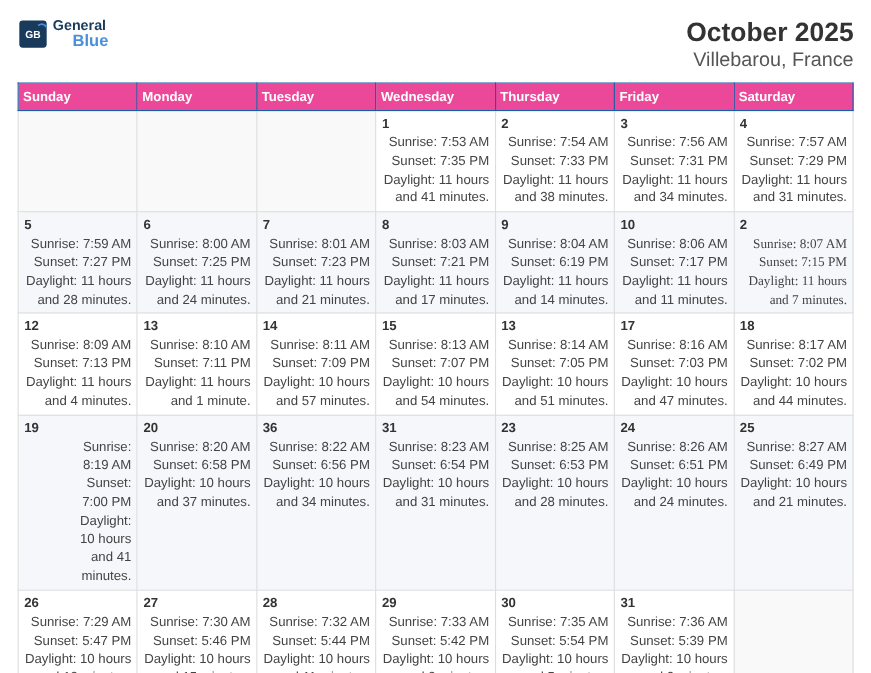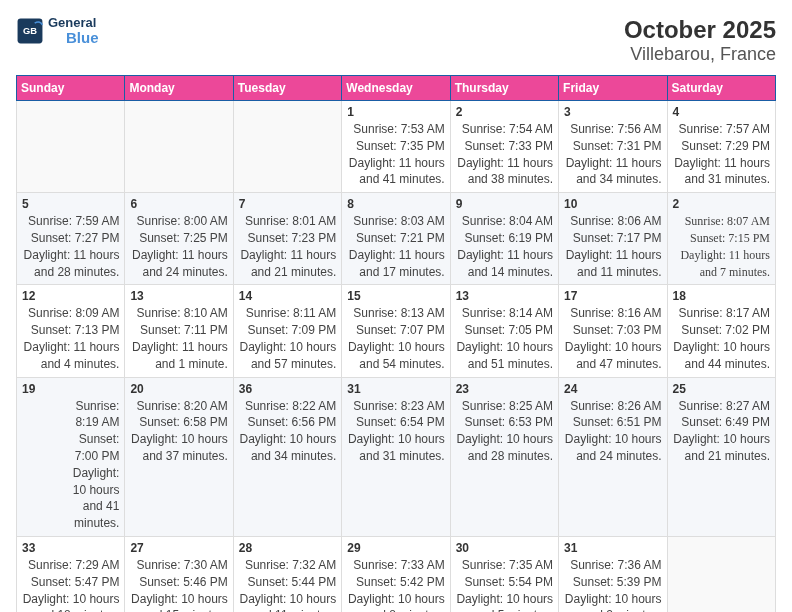--- a/index.html
+++ b/index.html
@@ -293,21 +293,21 @@
         <td>
           <div class="day-number">25</div>
           <div class="day-info" style="white-space: pre-line;">Sunrise: 8:27 AM
 Sunset: 6:49 PM
 Daylight: 10 hours
 and 21 minutes.</div>
         </td>
       </tr>
       <tr>
         <td>
-          <div class="day-number">33</div>
+          <div class="day-number">26</div>
           <div class="day-info" style="white-space: pre-line;">Sunrise: 7:29 AM
 Sunset: 5:47 PM
 Daylight: 10 hours
 and 18 minutes.</div>
         </td>
         <td>
           <div class="day-number">27</div>
           <div class="day-info" style="white-space: pre-line;">Sunrise: 7:30 AM
 Sunset: 5:46 PM
 Daylight: 10 hours

